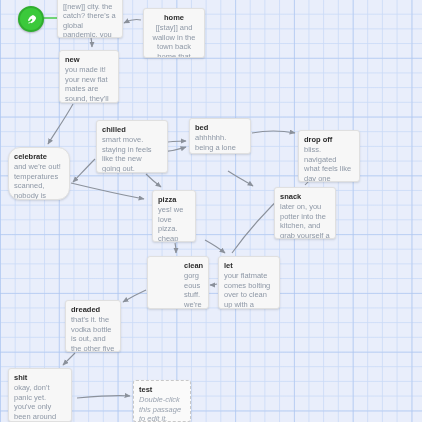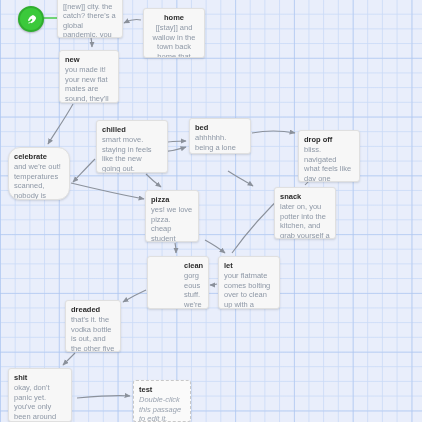--- a/index.html
+++ b/index.html
@@ -148,21 +148,21 @@
         <div class="pbody">ahhhhhh. being a lone wolf never felt so perfect. maybe later on you'll pop to the</div>
       </div>
       <div class="passage" style="left: 298px; top: 118px; width: 62px; height: 52px; margin-top: 12px;">
         <div class="ptitle">drop off</div>
         <div class="pbody">bliss. navigated what feels like day one million and one without catching the</div>
       </div>
       <div class="passage" style="left: 8px; top: 147px; width: 62px; height: 53px; border-radius: 12px;">
         <div class="ptitle">celebrate</div>
         <div class="pbody">and we're out! temperatures scanned, nobody is poorly, we're all good. see</div>
       </div>
-      <div class="passage" style="left: 145px; top: 190px; width: 54px; height: 52px;">
+      <div class="passage" style="left: 152px; top: 190px; width: 44px; height: 52px;">
         <div class="ptitle">pizza</div>
         <div class="pbody">yes! we love pizza. cheap student deals, flatmate bonding... this is the life. the</div>
       </div>
       <div class="passage" style="left: 274px; top: 187px; width: 62px; height: 52px;">
         <div class="ptitle">snack</div>
         <div class="pbody">later on, you potter into the kitchen, and grab yourself a chocolate bar. bliss. you see</div>
       </div>
       <div class="passage" style="left: 147px; top: 256px; width: 62px; height: 53px; padding-left: 36px;">
         <div class="ptitle">clean</div>
         <div class="pbody">gorgeous stuff. we're clean, it's late, it's time for sleep. you'll [[drop off]] in seconds.</div>

